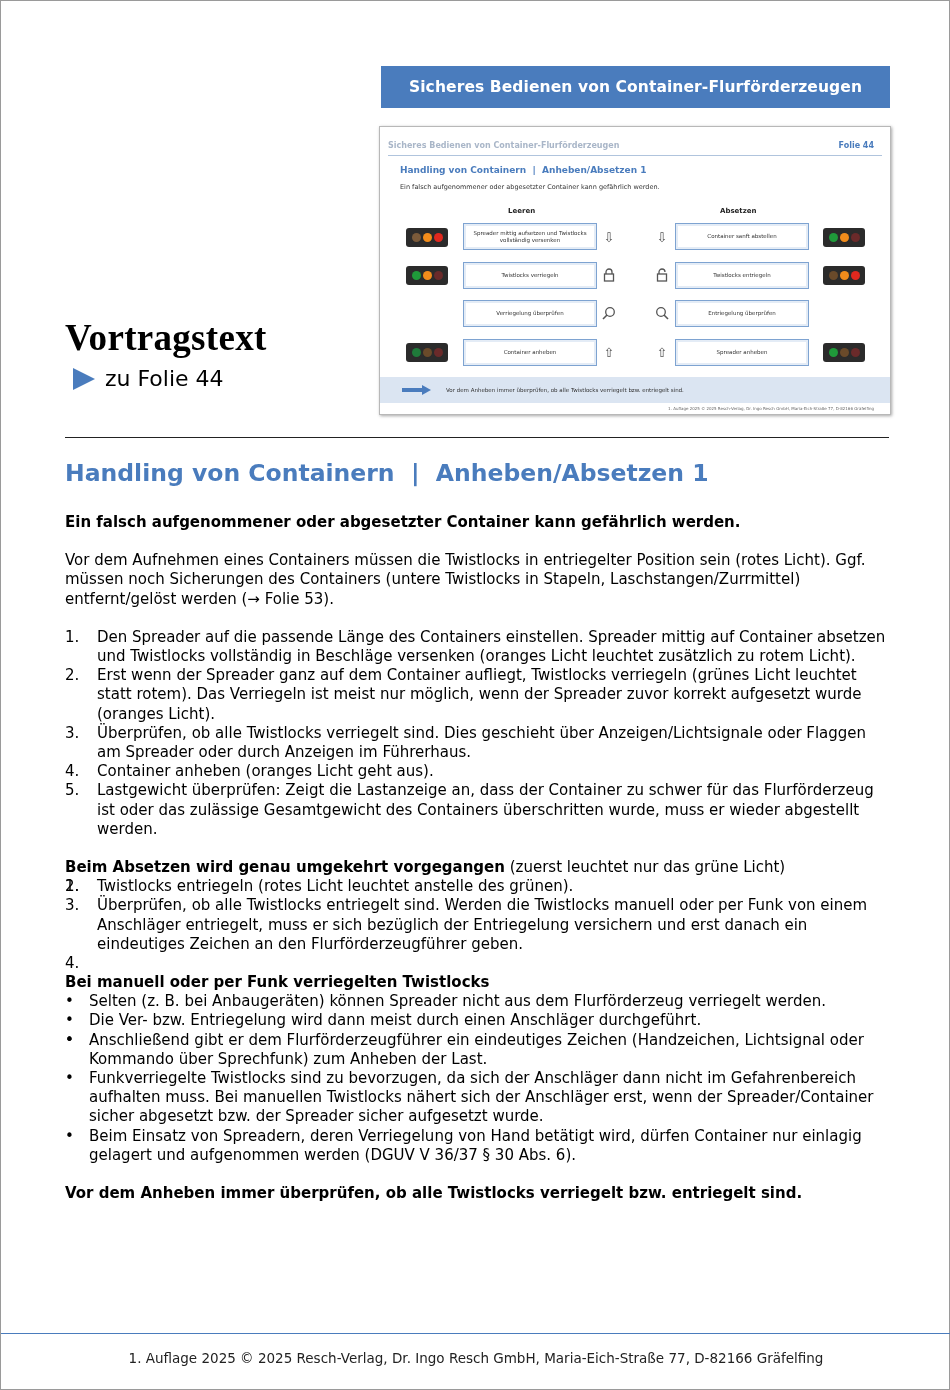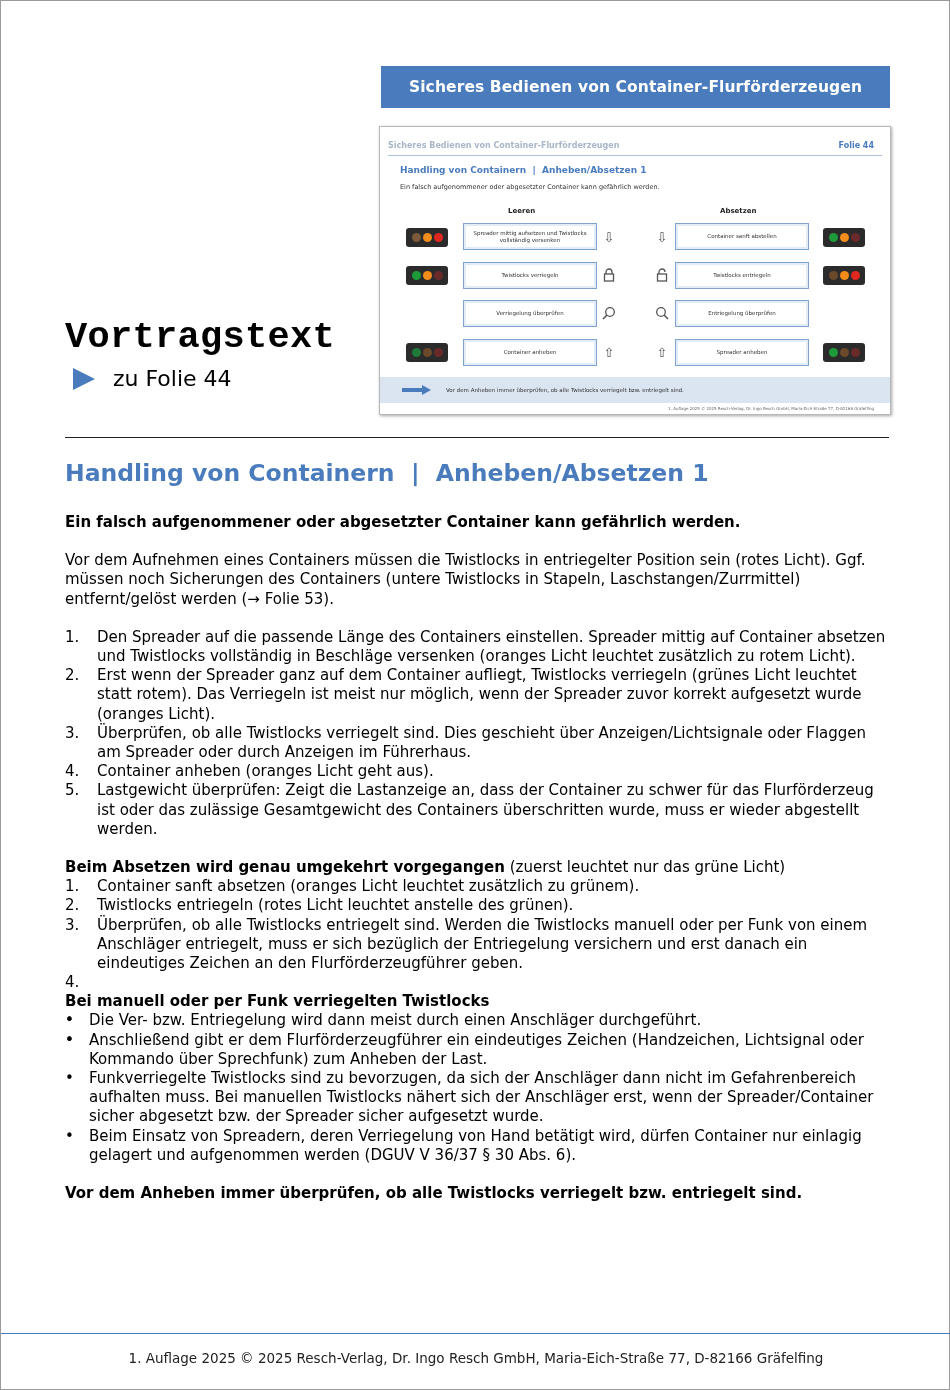--- a/index.html
+++ b/index.html
@@ -24,22 +24,22 @@
   .slide .s-tl { position: absolute; width: 42px; height: 19px; background: #2b2b2b; border-radius: 3px; display: flex; align-items: center; justify-content: center; gap: 2px; }
   .slide .s-tl span { width: 9px; height: 9px; border-radius: 50%; display: inline-block; }
   .slide .s-icon { position: absolute; width: 16px; height: 16px; font-size: 13px; color: #555; display: flex; align-items: center; justify-content: center; }
   .slide .s-foot { position: absolute; left: 0; right: 0; top: 250px; height: 26px; background: #dbe5f2; font-size: 5.5px; color: #333;
                    display: flex; align-items: center; padding-left: 22px; gap: 14px; }
   .slide .s-foot .arrow { width: 30px; height: 8px; position: relative; }
   .slide .s-foot .arrow::before { content: ""; position: absolute; left: 0; top: 2px; width: 22px; height: 4px; background: #4a7cbd; }
   .slide .s-foot .arrow::after { content: ""; position: absolute; left: 20px; top: -1px; border-left: 9px solid #4a7cbd; border-top: 5px solid transparent; border-bottom: 5px solid transparent; }
   .slide .s-copy { position: absolute; right: 16px; top: 279px; font-size: 4px; color: #666; }
 
-  .vortrag { position: absolute; left: 64px; top: 315px; font-size: 37px; font-weight: bold; color: #000; letter-spacing: 0.3px; font-family: Liberation Mono, monospace; }
-  .zufolie { position: absolute; left: 72px; top: 365px; font-size: 22px; color: #000; display: flex; align-items: center; gap: 18px; }
+  .vortrag { position: absolute; left: 64px; top: 315px; font-size: 37px; font-weight: bold; color: #000; letter-spacing: 0.3px; font-family: Liberation Serif, serif; }
+  .zufolie { position: absolute; left: 72px; top: 365px; font-size: 22px; color: #000; display: flex; align-items: center; gap: 10px; }
   .zufolie .tri { width: 0; height: 0; border-left: 22px solid #4a7cbd; border-top: 11px solid transparent; border-bottom: 11px solid transparent; }
 
   .hr-top { position: absolute; left: 64px; top: 436px; width: 824px; border-top: 1px solid #222; }
 
   .heading { position: absolute; left: 64px; top: 458px; font-size: 23.5px; font-weight: bold; color: #4a7cbd; white-space: pre; }
 
   .content { position: absolute; left: 64px; top: 512px; width: 826px; font-size: 15px; line-height: 19.2px; }
   .content p { margin: 0; }
   .content .gap { height: 19px; }
   .content .bold { font-weight: bold; }
@@ -169,30 +169,30 @@
       <li><span class="num">1.</span><span>Den Spreader auf die passende Länge des Containers einstellen. Spreader mittig auf Container absetzen und Twistlocks vollständig in Beschläge versenken (oranges Licht leuchtet zusätzlich zu rotem Licht).</span></li>
       <li><span class="num">2.</span><span>Erst wenn der Spreader ganz auf dem Container aufliegt, Twistlocks verriegeln (grünes Licht leuchtet statt rotem). Das Verriegeln ist meist nur möglich, wenn der Spreader zuvor korrekt aufgesetzt wurde (oranges Licht).</span></li>
       <li><span class="num">3.</span><span>Überprüfen, ob alle Twistlocks verriegelt sind. Dies geschieht über Anzeigen/Lichtsignale oder Flaggen am Spreader oder durch Anzeigen im Führerhaus.</span></li>
       <li><span class="num">4.</span><span>Container anheben (oranges Licht geht aus).</span></li>
       <li><span class="num">5.</span><span>Lastgewicht überprüfen: Zeigt die Lastanzeige an, dass der Container zu schwer für das Flurförderzeug ist oder das zulässige Gesamtgewicht des Containers überschritten wurde, muss er wieder abgestellt werden.</span></li>
     </ol>
     <div class="gap"></div>
 
     <p><span class="bold">Beim Absetzen wird genau umgekehrt vorgegangen</span><span> (zuerst leuchtet nur das grüne Licht)</span></p>
     <ol>
-      <li><span class="num">1.</span><span>Container sanft absetzen (oranges Licht leuchtet zusätzlich zu grünem).</span></li>
+      <li><span class="num">1.</span></li>
       <li><span class="num">2.</span><span>Twistlocks entriegeln (rotes Licht leuchtet anstelle des grünen).</span></li>
       <li><span class="num">3.</span><span>Überprüfen, ob alle Twistlocks entriegelt sind. Werden die Twistlocks manuell oder per Funk von einem Anschläger entriegelt, muss er sich bezüglich der Entriegelung versichern und erst danach ein eindeutiges Zeichen an den Flurförderzeugführer geben.</span></li>
       <li><span class="num">4.</span></li>
     </ol>
     <div class="gap"></div>
 
     <p class="bold">Bei manuell oder per Funk verriegelten Twistlocks</p>
     <ul>
-      <li><span class="num">•</span></li>
+      <li><span class="num">•</span><span>Selten (z. B. bei Anbaugeräten) können Spreader nicht aus dem Flurförderzeug verriegelt werden.</span></li>
       <li><span class="num">•</span><span>Die Ver- bzw. Entriegelung wird dann meist durch einen Anschläger durchgeführt.</span></li>
       <li><span class="num">•</span></li>
       <li><span class="num">•</span><span>Anschließend gibt er dem Flurförderzeugführer ein eindeutiges Zeichen (Handzeichen, Lichtsignal oder Kommando über Sprechfunk) zum Anheben der Last.</span></li>
       <li><span class="num">•</span><span>Funkverriegelte Twistlocks sind zu bevorzugen, da sich der Anschläger dann nicht im Gefahrenbereich aufhalten muss. Bei manuellen Twistlocks nähert sich der Anschläger erst, wenn der Spreader/Container sicher abgesetzt bzw. der Spreader sicher aufgesetzt wurde.</span></li>
       <li><span class="num">•</span><span>Beim Einsatz von Spreadern, deren Verriegelung von Hand betätigt wird, dürfen Container nur einlagig gelagert und aufgenommen werden (DGUV V 36/37 § 30 Abs. 6).</span></li>
     </ul>
     <div class="gap"></div>
 
     <p class="bold">Vor dem Anheben immer überprüfen, ob alle Twistlocks verriegelt bzw. entriegelt sind.</p>
   </div>

